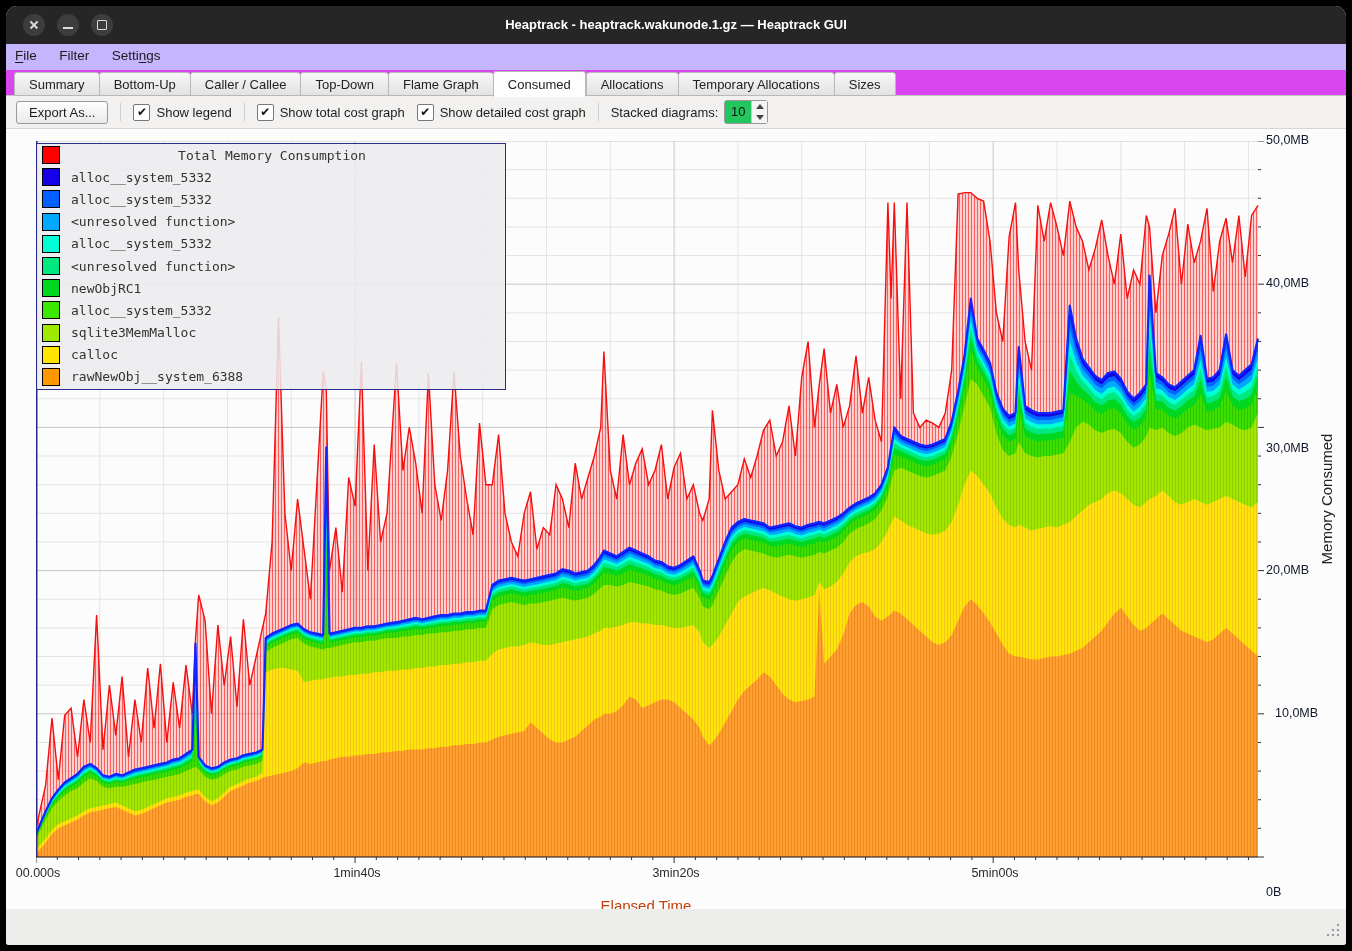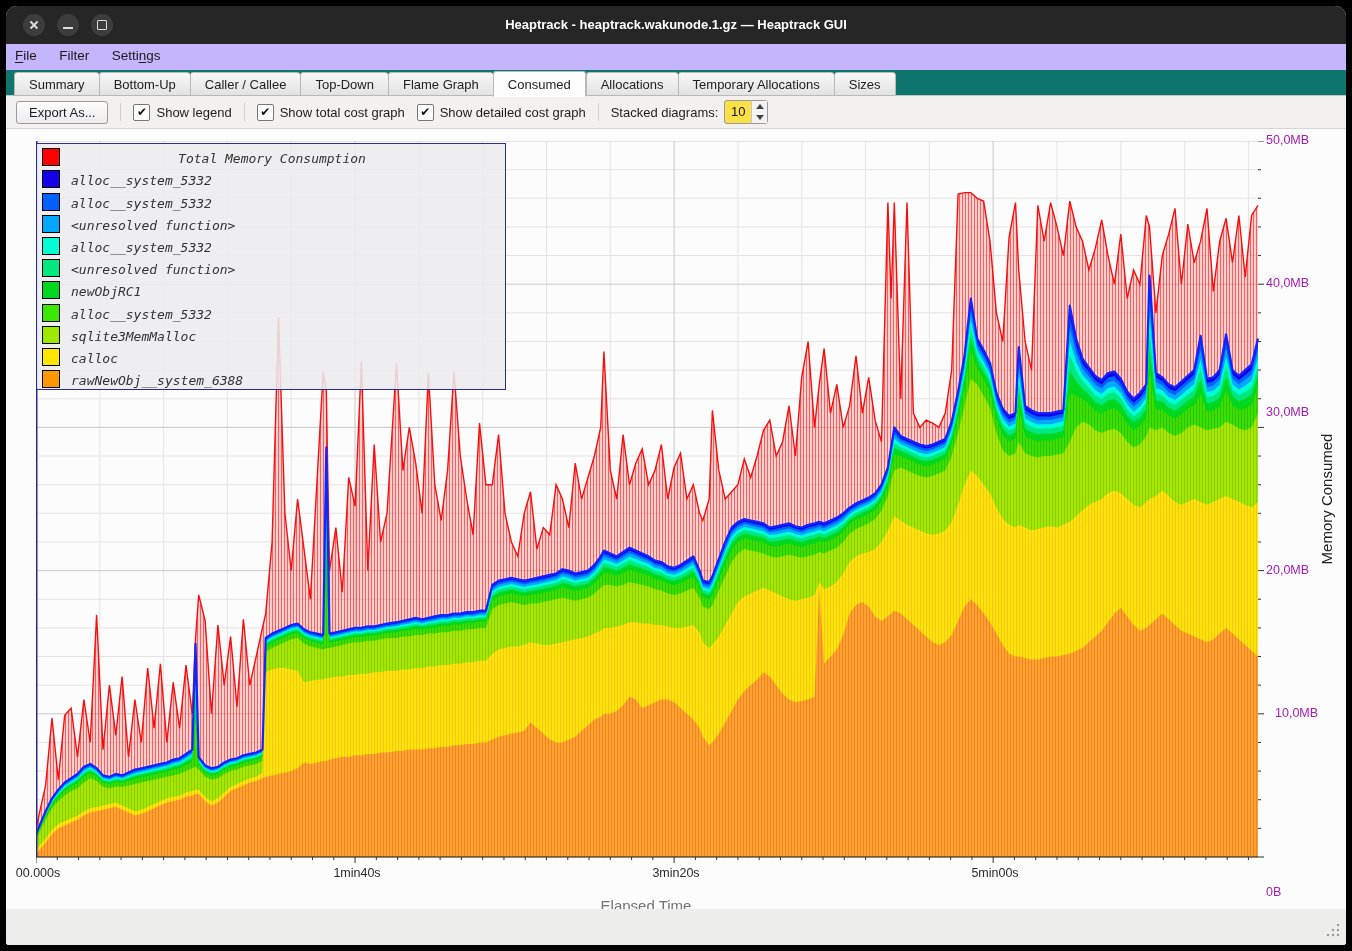--- a/index.html
+++ b/index.html
@@ -14,61 +14,61 @@
   .winbtn .x1{transform:rotate(45deg);} .winbtn .x2{transform:rotate(-45deg);}
   .winbtn .mi{position:absolute;width:10px;height:1.6px;background:#dcdcdc;margin-top:6px;}
   .winbtn .mx{position:absolute;width:8px;height:8px;border:1.5px solid #dcdcdc;border-radius:1px;}
   .wtitle{position:absolute;left:0;right:0;top:0;height:22px;line-height:38px;text-align:center;
     color:#ffffff;font-weight:bold;font-size:13px;}
   
   .menubar{position:absolute;left:0;top:38px;width:100%;height:26px;background:#c4b5fd;}
   .menuitem{display:inline-block;padding:4px 9px;font-size:13.5px;color:#1a1a1a;cursor:default;}
   .menuitem u{text-decoration:underline;text-underline-offset:2px;}
   
-  .tabbar{position:absolute;left:0;top:64px;width:100%;height:26px;background:#0f766e;
+  .tabbar{position:absolute;left:0;top:64px;width:100%;height:26px;background:#d946ef;
     border-bottom:1px solid #c4c4c4;box-sizing:border-box;padding-left:8px;}
   .tab{display:inline-block;height:24px;line-height:24px;margin-top:2px;padding:0 14px;font-size:13px;color:#222;
     background:linear-gradient(#f7f7f7,#e2e2e2);border:1px solid #b8b8b8;border-right:none;
     border-radius:3px 3px 0 0;box-sizing:border-box;cursor:default;}
   .tab:last-child{border-right:1px solid #b8b8b8;}
   .tab.active{background:#fdfdfd;height:26px;line-height:25px;margin-top:0;border-right:1px solid #b8b8b8;
     border-bottom:1px solid #fdfdfd;position:relative;z-index:2;}
   
   .toolbar{position:absolute;left:0;top:90px;width:100%;height:33px;background:#f2f1f0;
     border-bottom:1px solid #d5d5d5;box-sizing:border-box;display:flex;align-items:center;gap:12px;padding:0 10px;}
   .btn{background:linear-gradient(#fdfdfd,#ebebeb);border:1px solid #9a9a9a;border-radius:3px;
     padding:3px 12px;font-size:13px;color:#1d1d1d;cursor:default;}
   .tsep{width:1px;height:18px;background:#cfcfcf;}
   .cb{display:flex;align-items:center;gap:6px;font-size:13px;color:#1d1d1d;cursor:default;}
   .cbbox{width:15px;height:15px;background:#fff;border:1px solid #777;border-radius:2px;
     display:flex;align-items:center;justify-content:center;font-size:12px;color:#111;line-height:15px;}
   .spinwrap{display:flex;align-items:center;gap:6px;font-size:13px;color:#1d1d1d;}
-  .spin{display:flex;border:1px solid #9a9a9a;border-radius:3px;background:#fde047;height:22px;}
+  .spin{display:flex;border:1px solid #9a9a9a;border-radius:3px;background:#22c55e;height:22px;}
   .spinval{width:26px;text-align:center;line-height:22px;font-size:13px;color:#111;}
   .spinbtns{display:flex;flex-direction:column;border-left:1px solid #c9c9c9;}
   .spinbtn{width:15px;height:11px;display:flex;align-items:center;justify-content:center;background:#f4f4f4;}
   .arrow-up{width:0;height:0;border-left:4px solid transparent;border-right:4px solid transparent;border-bottom:5px solid #444;}
   .arrow-down{width:0;height:0;border-left:4px solid transparent;border-right:4px solid transparent;border-top:5px solid #444;}
   
   .content{position:absolute;left:0;top:123px;width:100%;height:786px;background:#fcfcfc;}
   #plot{position:absolute;left:30px;top:12px;width:1232px;height:726px;}
-  .ylabel{position:absolute;left:1260px;width:70px;font-size:12.5px;color:#a21caf;}
-  .yl0{top:867px;margin-top:12px;} .yl1{top:700px;margin-left:9px;} .yl2{top:557px;} .yl3{top:399px;} .yl4{top:270px;} .yl5{top:127px;}
+  .ylabel{position:absolute;left:1260px;width:70px;font-size:12.5px;color:#0f172a;}
+  .yl0{top:867px;margin-top:12px;} .yl1{top:700px;margin-left:9px;} .yl2{top:557px;} .yl3{top:435px;} .yl4{top:270px;} .yl5{top:127px;}
   .ylabel{transform:translateY(-123px);} 
   .xlabel{position:absolute;top:737px;transform:translateX(-50%);font-size:12.5px;color:#2b2b2b;}
   .xl0{left:32px;} .xl1{left:351px;} .xl2{left:670px;} .xl3{left:989px;}
   .axis-title-x{position:absolute;left:640px;top:768px;transform:translateX(-50%);
-    font-size:15px;color:#737373;}
+    font-size:15px;color:#c2410c;}
   .axis-title-y{position:absolute;left:1320px;top:370px;white-space:nowrap;
     transform:translate(-50%,-50%) rotate(-90deg);font-size:15px;color:#222;}
   
   #legend{position:absolute;left:30px;top:14px;width:470px;height:247px;
     background:rgba(236,236,238,0.87);border:1px solid #2b2b8c;box-sizing:border-box;
     font-family:"DejaVu Sans Mono","Liberation Mono",monospace;font-size:13px;color:#333;}
-  .lrow{display:flex;align-items:flex-end;height:22.2px;font-style:italic;}
+  .lrow{display:flex;align-items:center;height:22.2px;}
   .lswatch{width:16px;height:16px;border:1.5px solid #000;margin-left:5px;margin-right:11px;flex:none;}
   .lrow.title .ltext{flex:1;text-align:center;margin-right:32px;}
   .ltext{white-space:nowrap;}
   
   .statusstrip{position:absolute;left:0;top:903px;width:100%;height:36px;background:#ededec;}
   .grip{position:absolute;right:6px;bottom:8px;width:14px;height:14px;
     background:
      radial-gradient(circle at 12px 2px,#9a9a9a 1.2px,transparent 1.6px),
      radial-gradient(circle at 12px 7px,#9a9a9a 1.2px,transparent 1.6px),
      radial-gradient(circle at 7px 7px,#9a9a9a 1.2px,transparent 1.6px),

